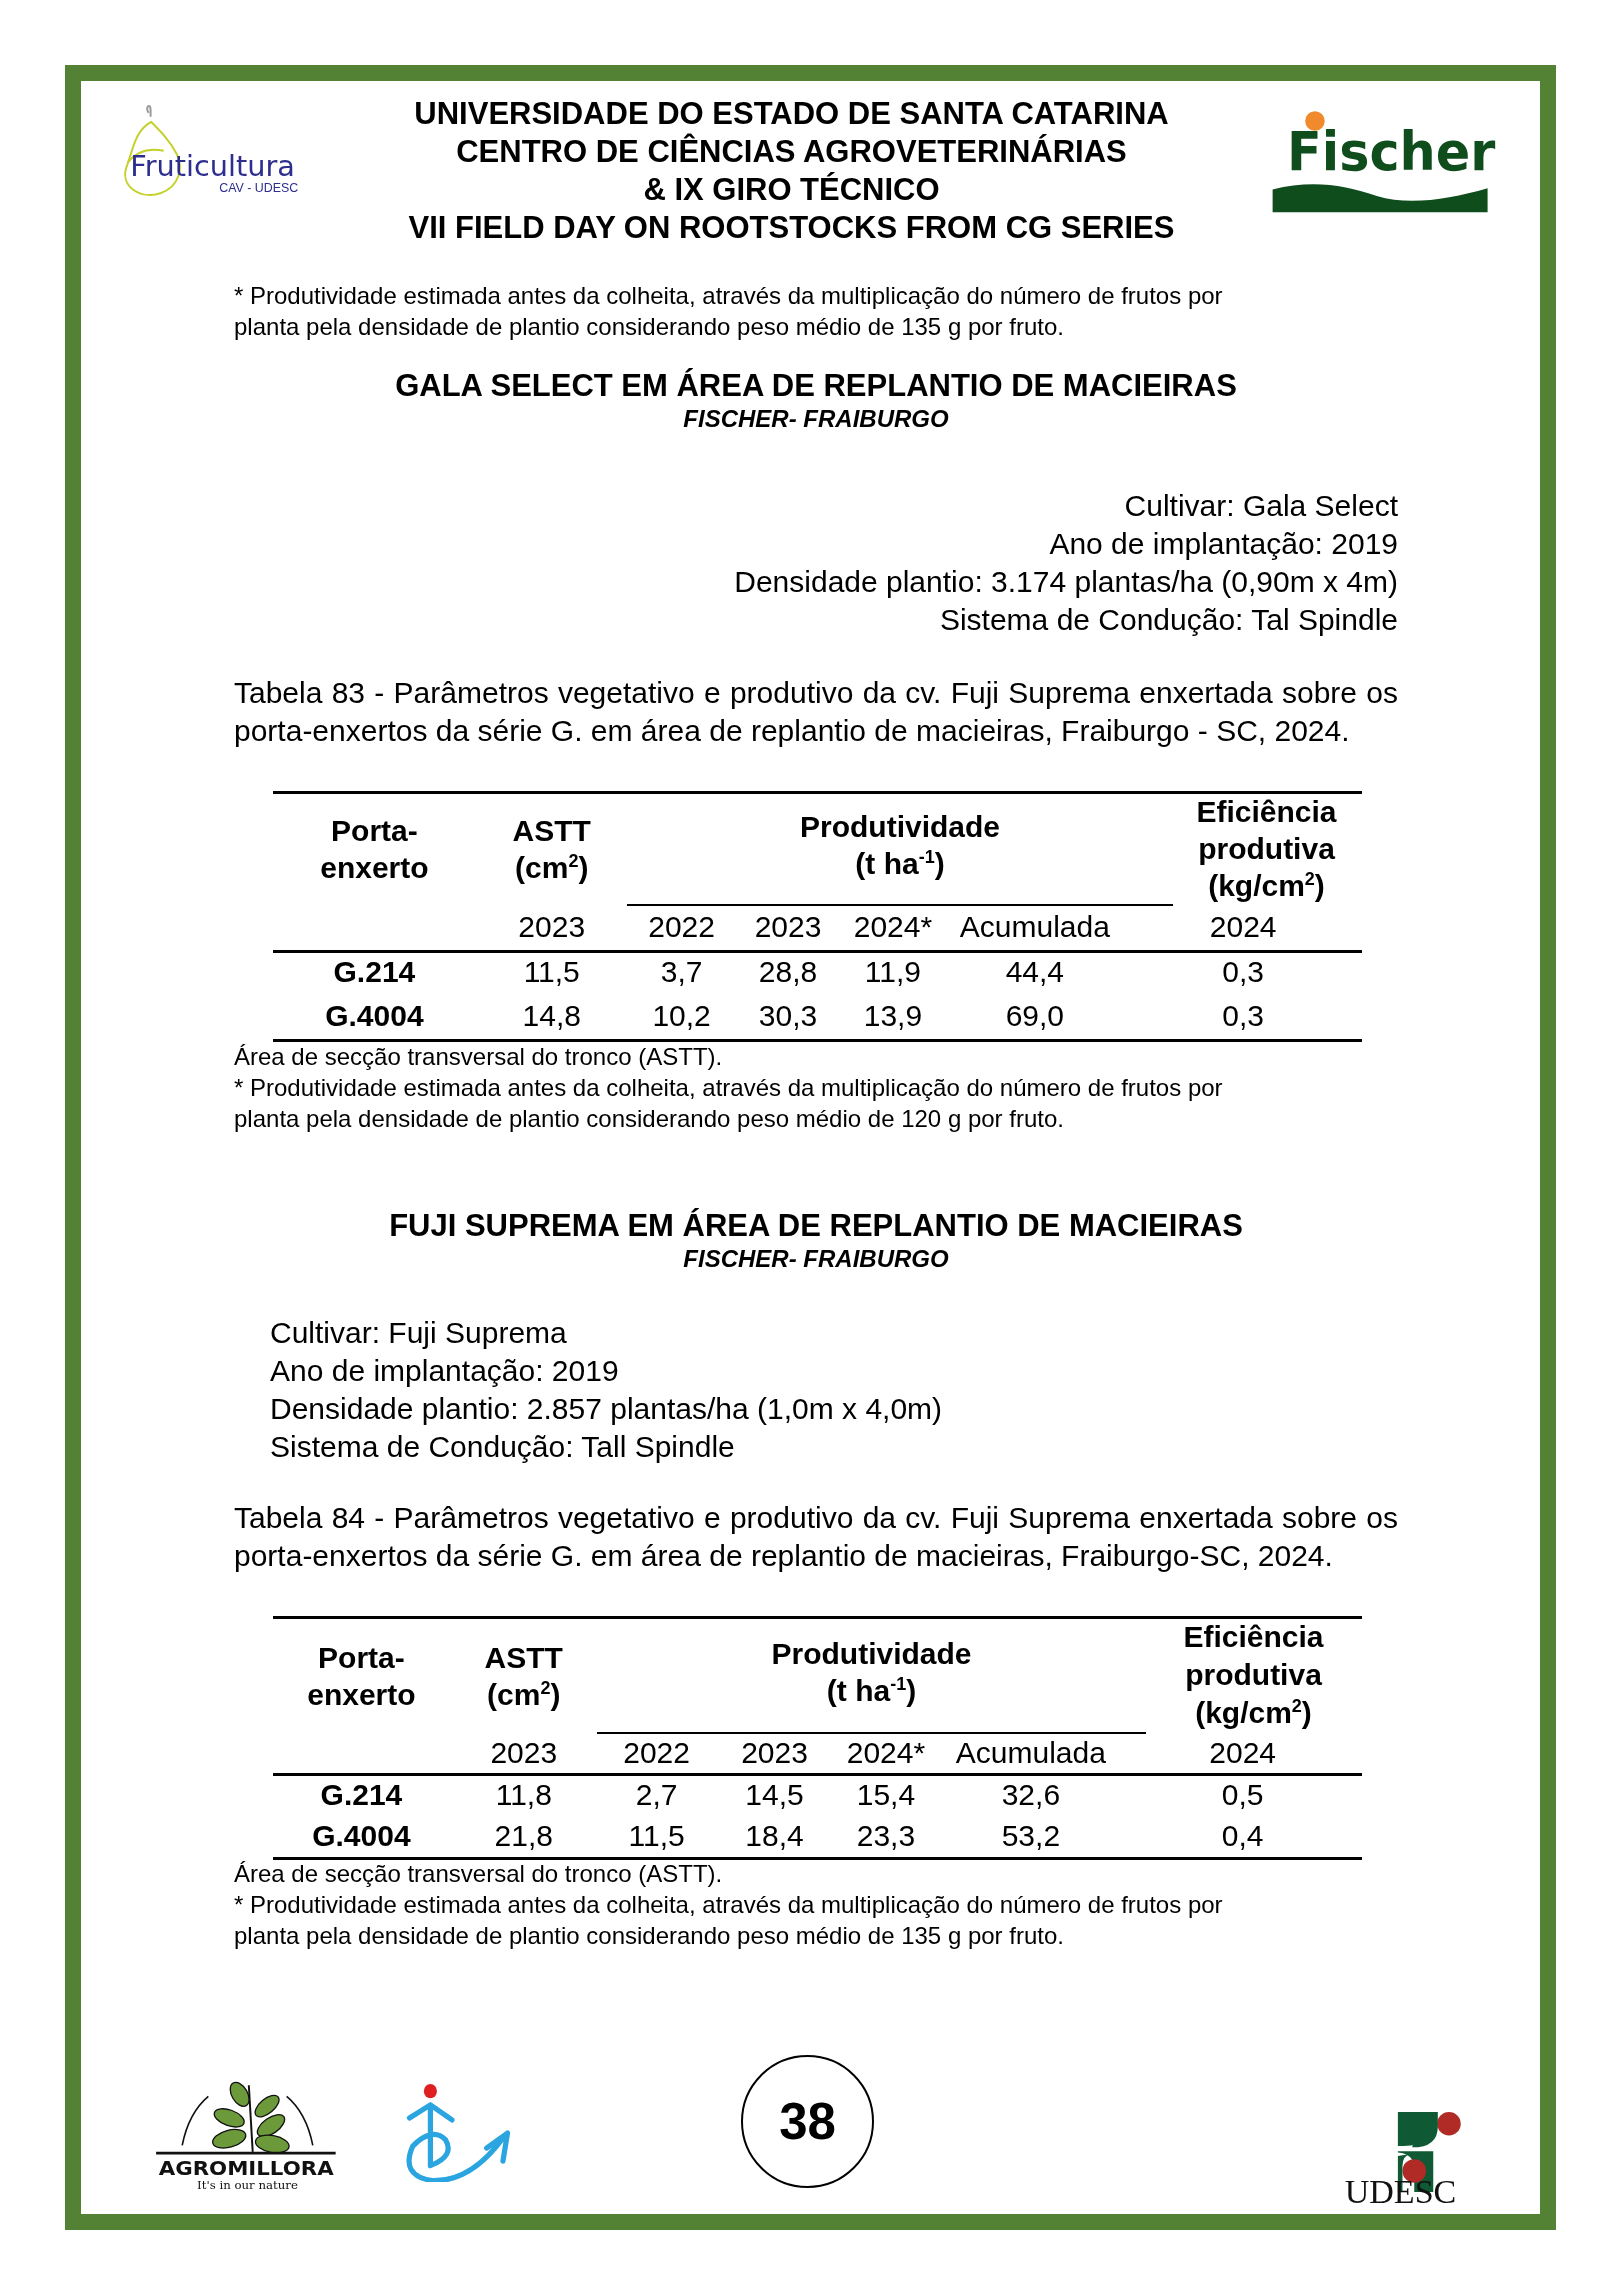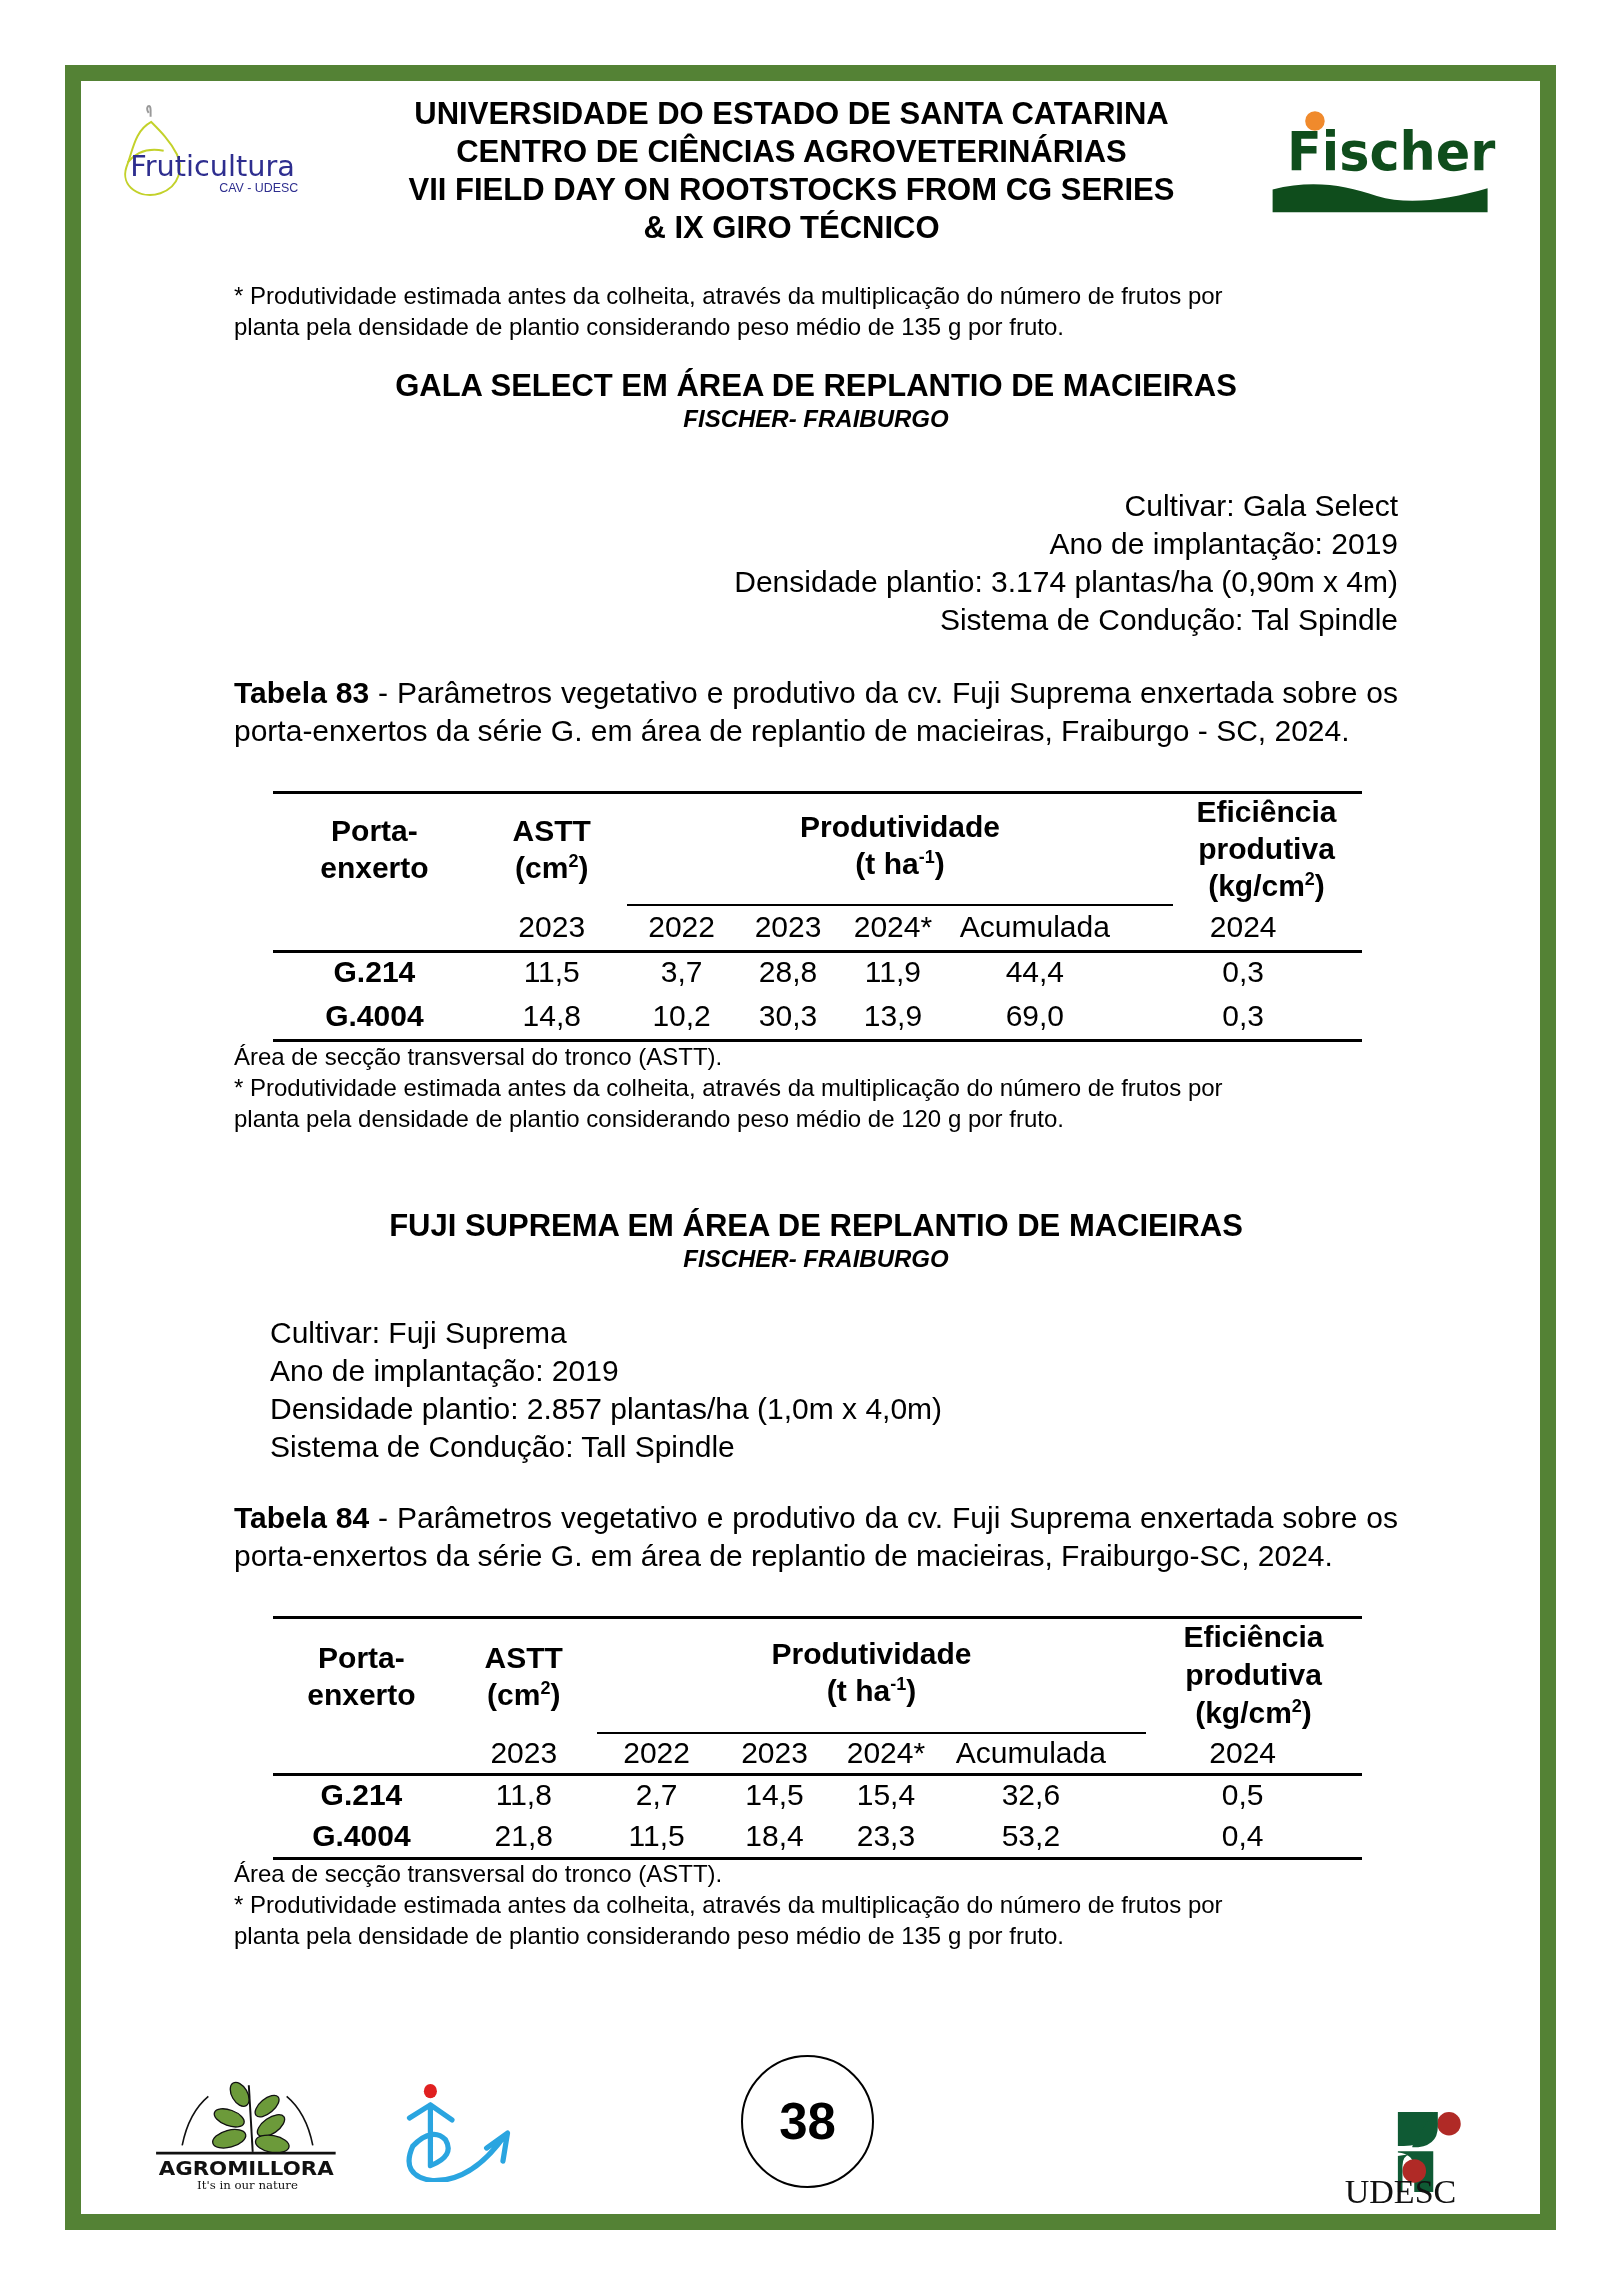--- a/index.html
+++ b/index.html
@@ -10,21 +10,21 @@
   .hdr-title div { white-space:nowrap; }
   .logo-fruti { left:121px; top:105px; width:216px; height:98px; }
   .logo-fischer { left:1272px; top:108px; width:239px; height:114px; }
   .txt { left:234px; width:1164px; font-size:26px; line-height:31px; }
   .note { font-size:24px; line-height:31px; }
   .sec-title { left:234px; width:1164px; text-align:center; font-weight:bold; }
   .sec-title .t1 { font-size:31px; line-height:37px; }
   .sec-title .t2 { font-size:24px; line-height:30px;font-style:italic; }
   .info { font-size:30px; line-height:38px; }
   .caption { font-size:30px; line-height:38px; text-align:justify; }
-  .caption b { font-weight:bold; }
+  .caption b { font-weight:normal; }
   table.dt { position:absolute; border-collapse:collapse; font-size:30px; }
   table.dt td, table.dt th { padding:0; text-align:center; vertical-align:middle; }
   table.dt th { font-weight:bold; line-height:37px; }
   table.dt .yr td { font-weight:normal; }
   table.dt td.rs { font-weight:bold; }
   sup { font-size:60%; vertical-align:super; line-height:0; }
   .hline { position:absolute; height:2.6px; background:#000; }
   .pagenum { left:741px; top:2055px; width:133px; height:133px; border:2.6px solid #000; border-radius:50%; display:flex; align-items:center; justify-content:center; font-weight:bold; font-size:51px; box-sizing:border-box; }
   .logo-agro { left:156px; top:2080px; width:183px; height:111px; }
   .logo-arrow { left:393px; top:2084px; width:131px; height:98px; }
@@ -41,22 +41,22 @@
     <path d="M46 26 C20 40 18 70 8 95 C-2 125 30 145 60 135 C90 125 95 95 85 75 C75 55 60 40 46 26 Z" stroke="#c3d12a" stroke-width="3" fill="none"></path>
     <path d="M10 88 q20 -25 55 -18" stroke="#c3d12a" stroke-width="3" fill="none"></path>
     <text x="14" y="108" font-family="DejaVu Sans, sans-serif" font-size="44" fill="#2e2e8f">Fruticultura</text>
     <text x="150" y="133" font-family="Liberation Sans, sans-serif" font-size="19" fill="#2e2e8f">CAV - UDESC</text>
   </svg>
 </div>
 
 <div class="abs hdr-title">
   <div>UNIVERSIDADE DO ESTADO DE SANTA CATARINA</div>
   <div>CENTRO DE CIÊNCIAS AGROVETERINÁRIAS</div>
+  <div>&amp; IX GIRO TÉCNICO</div>
   <div>VII FIELD DAY ON ROOTSTOCKS FROM CG SERIES</div>
-  <div>&amp; IX GIRO TÉCNICO</div>
 </div>
 
 <div class="abs logo-fischer">
   <svg width="239" height="114" viewBox="0 0 365 175">
     <text x="22" y="95" font-family="DejaVu Sans, sans-serif" font-weight="bold" font-size="82" fill="#0f4d1c" textLength="320" lengthAdjust="spacingAndGlyphs">Fischer</text>
     <circle cx="65" cy="20" r="15" fill="#f08a2c"></circle>
     <path d="M0 125 C60 110 110 118 160 135 C210 150 270 140 330 123 L330 160 L0 160 Z" fill="#0f4d1c"></path>
   </svg>
 </div>
 

